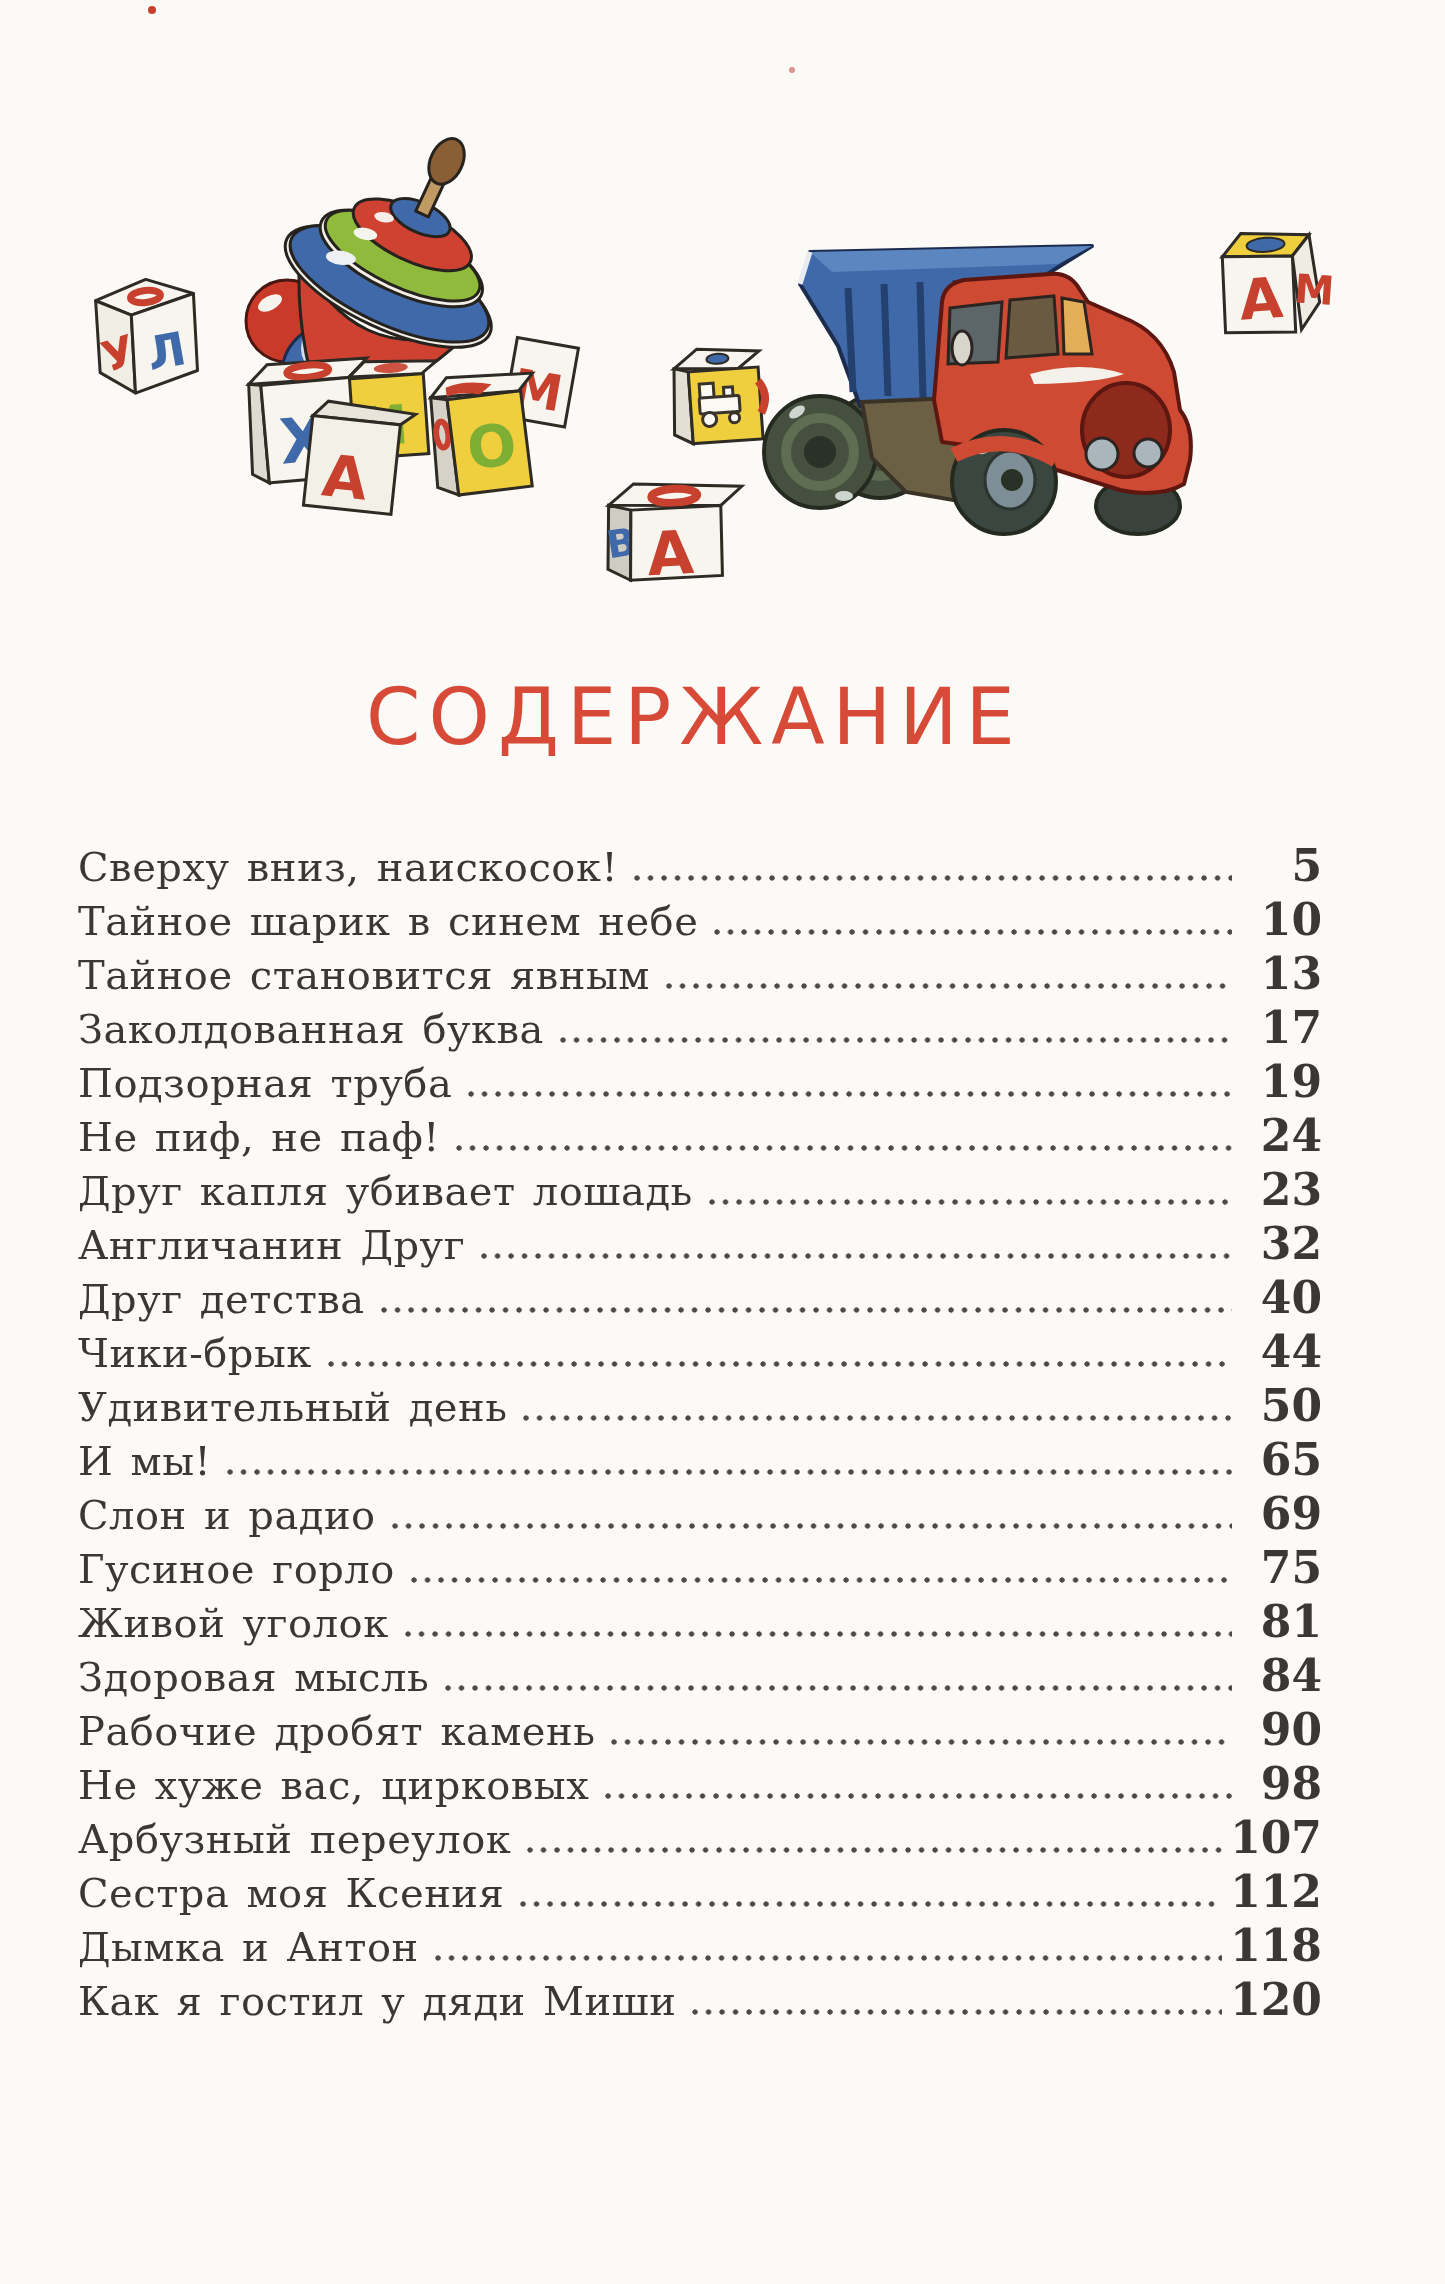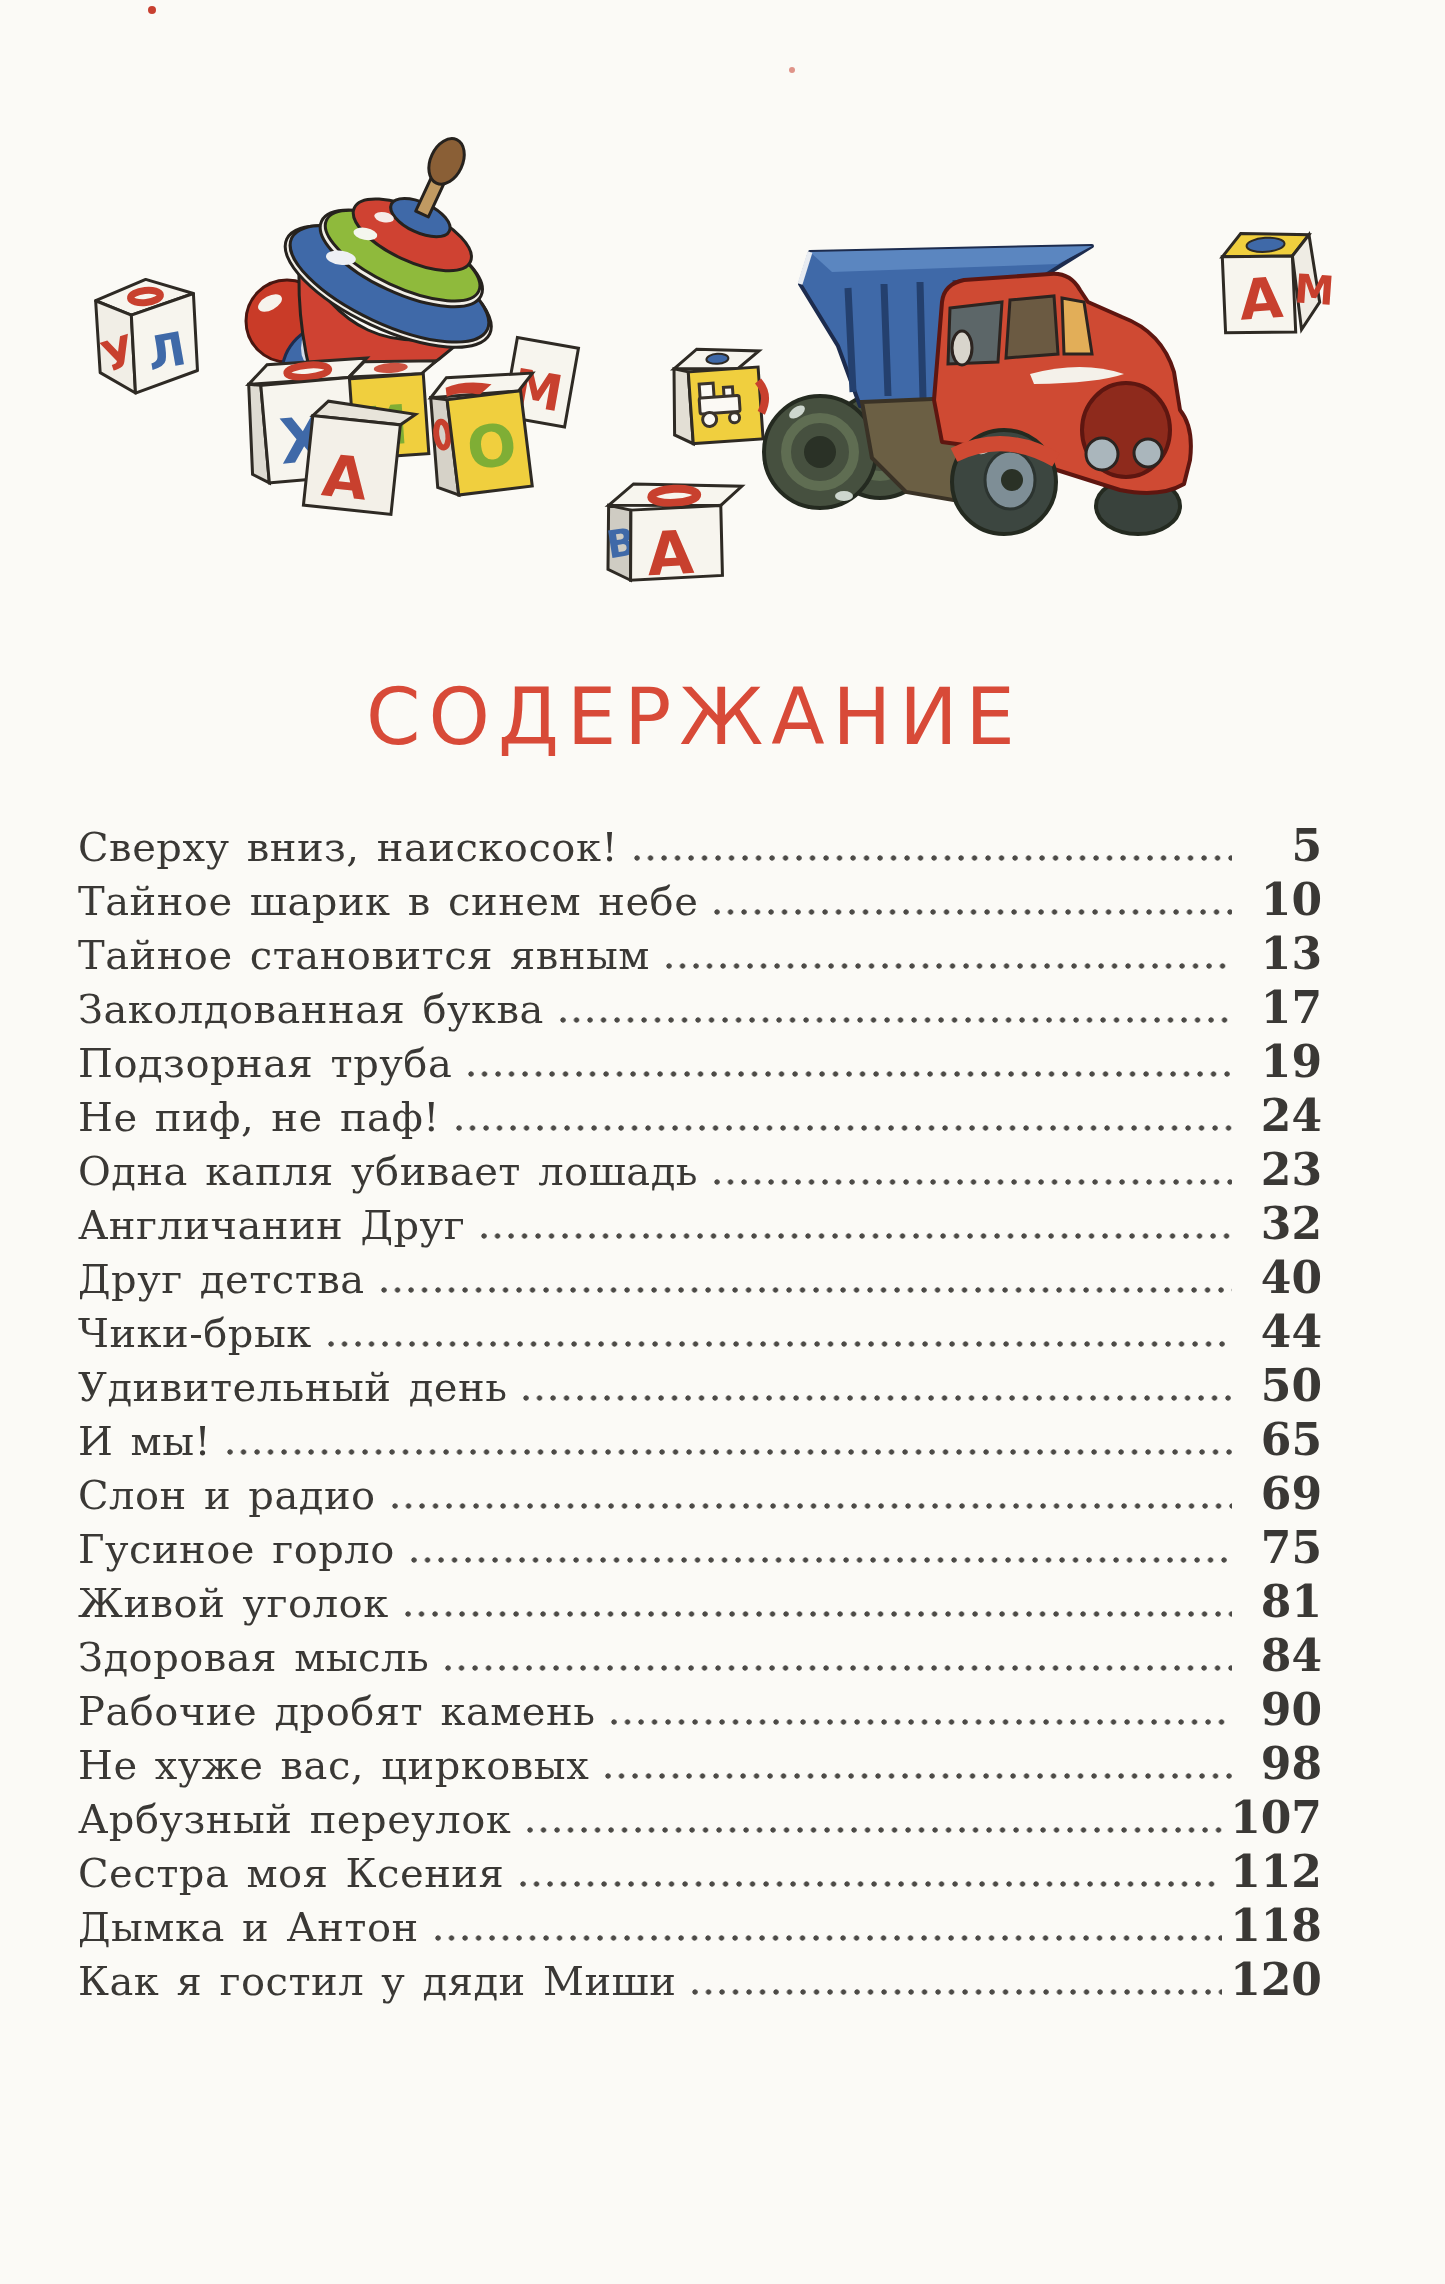--- a/index.html
+++ b/index.html
@@ -18,21 +18,21 @@
     text-align:center;
     transform:translateX(-28px);
     font-family:"DejaVu Sans","Liberation Sans",sans-serif;
     font-size:78px;
     letter-spacing:8px;
     color:#d84a38;
     line-height:1;
   }
   .toc{
     position:absolute;
-    top:820px;left:78px;
+    top:840px;left:78px;
     width:1244px;
   }
   .row{
     display:flex;
     align-items:baseline;
     height:54px;
   }
   .row .t{
     font-size:40px;
     color:#3a3835;
@@ -236,21 +236,21 @@
         <span class="t">Подзорная труба</span>
         <span class="leader"></span>
         <span class="p">19</span>
       </div>
     <div class="row">
         <span class="t">Не пиф, не паф!</span>
         <span class="leader"></span>
         <span class="p">24</span>
       </div>
     <div class="row">
-        <span class="t">Одна капля убивает лошадь</span>
+        <span class="t">Друг капля убивает лошадь</span>
         <span class="leader"></span>
         <span class="p">23</span>
       </div>
     <div class="row">
         <span class="t">Англичанин Друг</span>
         <span class="leader"></span>
         <span class="p">32</span>
       </div>
     <div class="row">
         <span class="t">Друг детства</span>

